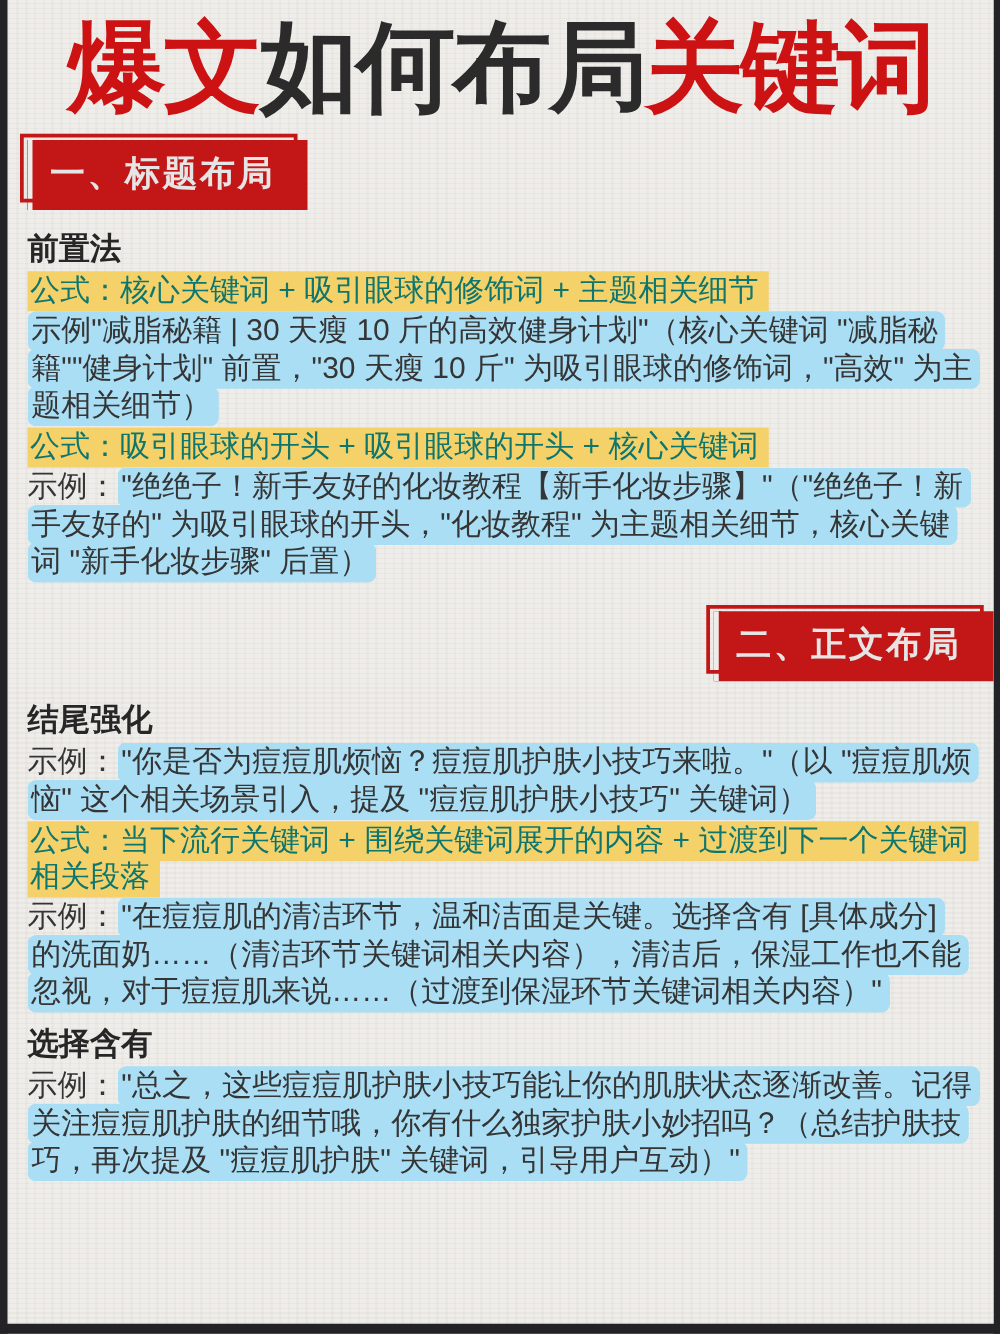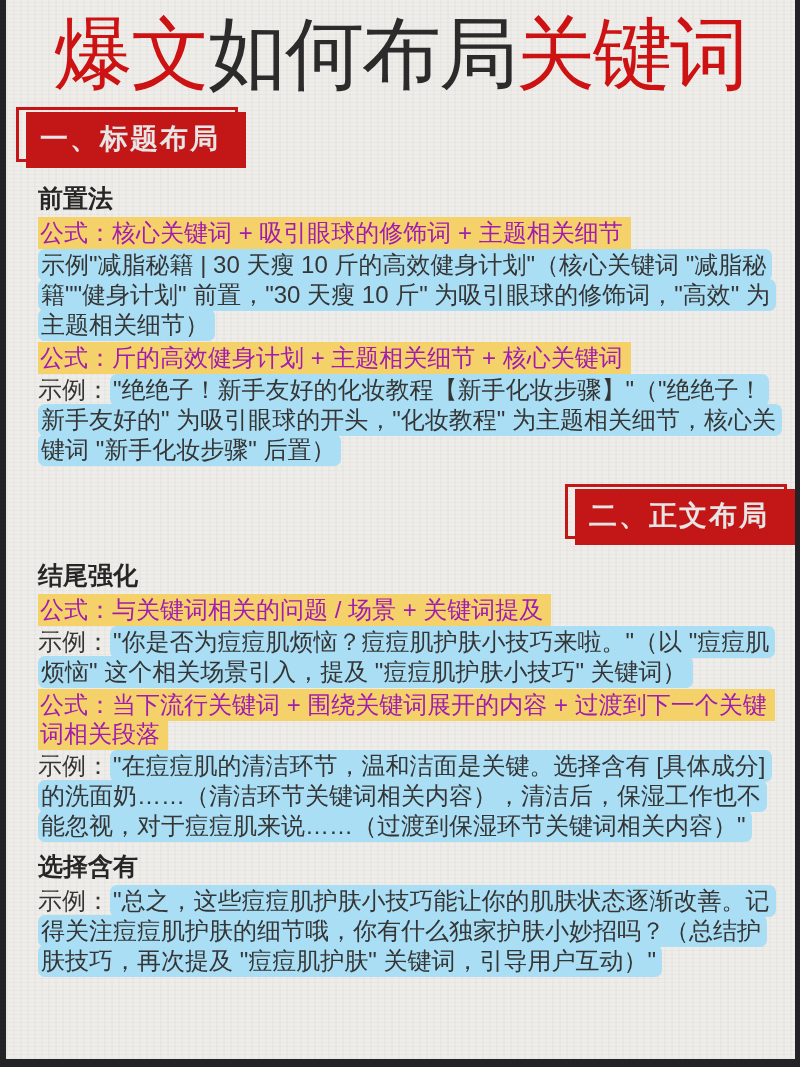--- a/index.html
+++ b/index.html
@@ -18,21 +18,21 @@
       repeating-linear-gradient(90deg, rgba(120,115,105,0.04) 0 2px, transparent 2px 7px);
     border-left:6px solid #232327;
     border-right:5px solid #232327;
     border-bottom:8px solid #232327;
     overflow:hidden;
   }
   .main-title {
     margin:10px 0 0 0;
     text-align:center;
     font-size:79px;
-    font-weight:400;
+    font-weight:700;
     letter-spacing:-2px;
     line-height:1.12;
     color:#2b2b2b;
     white-space:nowrap;
   }
   .red-text { color:#cc1212; }
   .subtitle-row { text-align:center; margin-top:2px; }
   .subtitle-hl {
     position:relative;
     display:inline-block;
@@ -66,32 +66,32 @@
     letter-spacing:2px;
     padding:8px 26px 10px 18px;
     box-shadow:inset 4px 0 0 #efede9, inset 6px 0 0 #c31717;
   }
   .sec-header::before {
     content:"";
     position:absolute; left:-6px; top:-5px; right:8px; bottom:6px;
     border:3px solid #c31717;
     pointer-events:none;
   }
-  .content { padding:0 16px 0 32px; }
+  .content { padding:0 16px 0 16px; }
   .block-heading {
     font-size:25px;
     font-weight:800;
     color:#262626;
     margin:9px 0 3px 0;
   }
   .block-heading.first { margin-top:14px; }
   .formula {
     font-size:24px;
     line-height:29px;
-    color:#a21caf;
+    color:#0f766e;
     margin:2px 0 3px 0;
   }
   .example {
     font-size:24px;
     line-height:30px;
     color:#353535;
     margin:1px 0 3px 0;
   }
   .hl-y {
     background:#f4d169;
@@ -119,33 +119,32 @@
   <div class="sec-header-row">
     <div class="sec-header">一、标题布局</div>
   </div>
 
   <div class="content">
 
     <div class="block-heading first">前置法</div>
     <p class="formula"><span class="hl-y">公式：核心关键词 + 吸引眼球的修饰词 + 主题相关细节</span></p>
     <p class="example"><span class="example-prefix"></span><span class="hl-b">示例"减脂秘籍 | 30 天瘦 10 斤的高效健身计划"（核心关键词 "减脂秘籍""健身计划" 前置，"30 天瘦 10 斤" 为吸引眼球的修饰词，"高效" 为主题相关细节）</span></p>
 
-    <p class="formula"><span class="hl-y">公式：斤的高效健身计划 + 主题相关细节 + 核心关键词</span></p>
+    <p class="formula"><span class="hl-y">公式：吸引眼球的开头 + 吸引眼球的开头 + 核心关键词</span></p>
     <p class="example"><span class="example-prefix">示例：</span><span class="hl-b">"绝绝子！新手友好的化妆教程【新手化妆步骤】"（"绝绝子！新手友好的" 为吸引眼球的开头，"化妆教程" 为主题相关细节，核心关键词 "新手化妆步骤" 后置）</span></p>
 
   </div>
 
   <div class="sec-header-row second">
     <div class="sec-header">二、正文布局</div>
   </div>
 
   <div class="content">
 
     <div class="block-heading first">结尾强化</div>
-    <p class="formula"><span class="hl-y">公式：与关键词相关的问题 / 场景 + 关键词提及</span></p>
     <p class="example"><span class="example-prefix">示例：</span><span class="hl-b">"你是否为痘痘肌烦恼？痘痘肌护肤小技巧来啦。"（以 "痘痘肌烦恼" 这个相关场景引入，提及 "痘痘肌护肤小技巧" 关键词）</span></p>
 
     <p class="formula"><span class="hl-y">公式：当下流行关键词 + 围绕关键词展开的内容 + 过渡到下一个关键词相关段落</span></p>
     <p class="example"><span class="example-prefix">示例：</span><span class="hl-b">"在痘痘肌的清洁环节，温和洁面是关键。选择含有 [具体成分] 的洗面奶……（清洁环节关键词相关内容），清洁后，保湿工作也不能忽视，对于痘痘肌来说……（过渡到保湿环节关键词相关内容）"</span></p>
 
     <div class="block-heading">选择含有</div>
     <p class="example"><span class="example-prefix">示例：</span><span class="hl-b">"总之，这些痘痘肌护肤小技巧能让你的肌肤状态逐渐改善。记得关注痘痘肌护肤的细节哦，你有什么独家护肤小妙招吗？（总结护肤技巧，再次提及 "痘痘肌护肤" 关键词，引导用户互动）"</span></p>
 
   </div>
 

